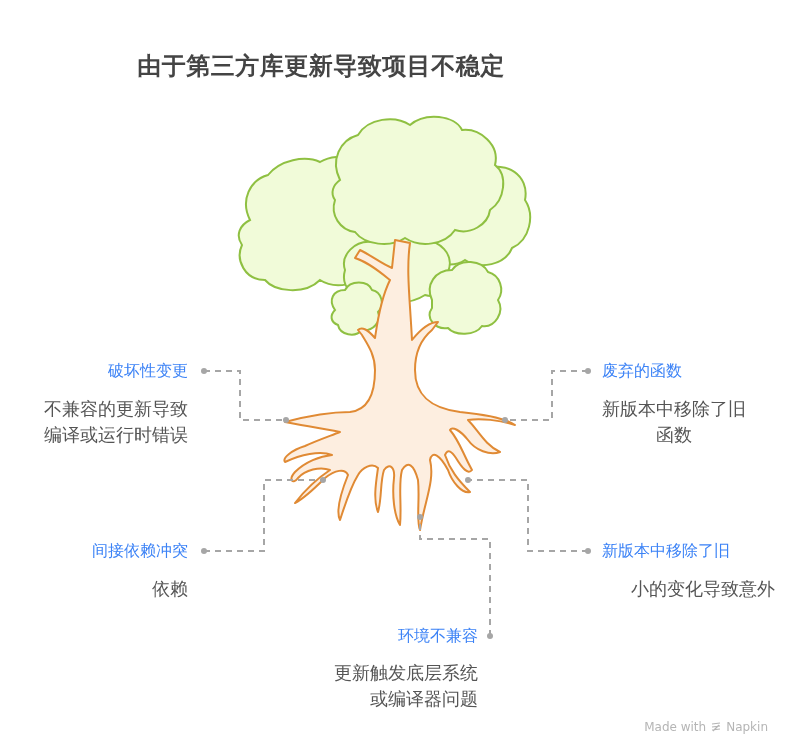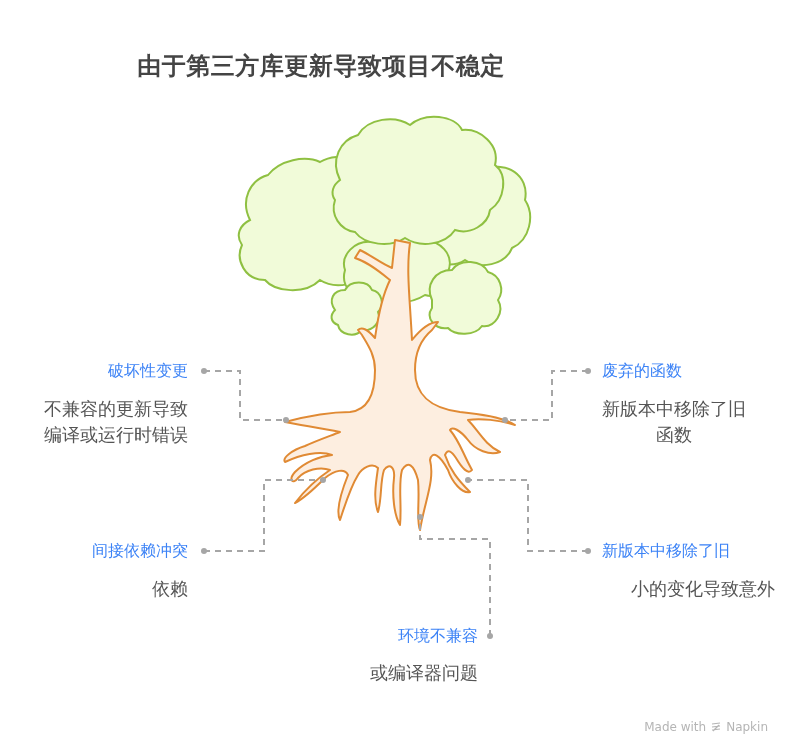--- a/index.html
+++ b/index.html
@@ -94,20 +94,21 @@
   <div>依赖</div>
 </div>
 
 <div class="label left-align" style="left:602px; top:538px;">新版本中移除了旧</div>
 <div class="desc left-align" style="left:602px; top:576px;margin-left:29px;">
   <div>小的变化导致意外</div>
 </div>
 
 <div class="label right-align" style="right:314px; top:623px;">环境不兼容</div>
 <div class="desc right-align" style="right:314px; top:660px;">
+  <div>更新触发底层系统</div>
   <div>或编译器问题</div>
 </div>
 
 <div class="footer">
   <span>Made with</span>
   <svg viewBox="0 0 12 12">
     <path d="M2,3 L10,2 M2,6 L10,5 M2,9 L10,8 M3,10 L9,4" stroke="#b5b5b5" stroke-width="1.2" fill="none"></path>
   </svg>
   <span>Napkin</span>
 </div>

